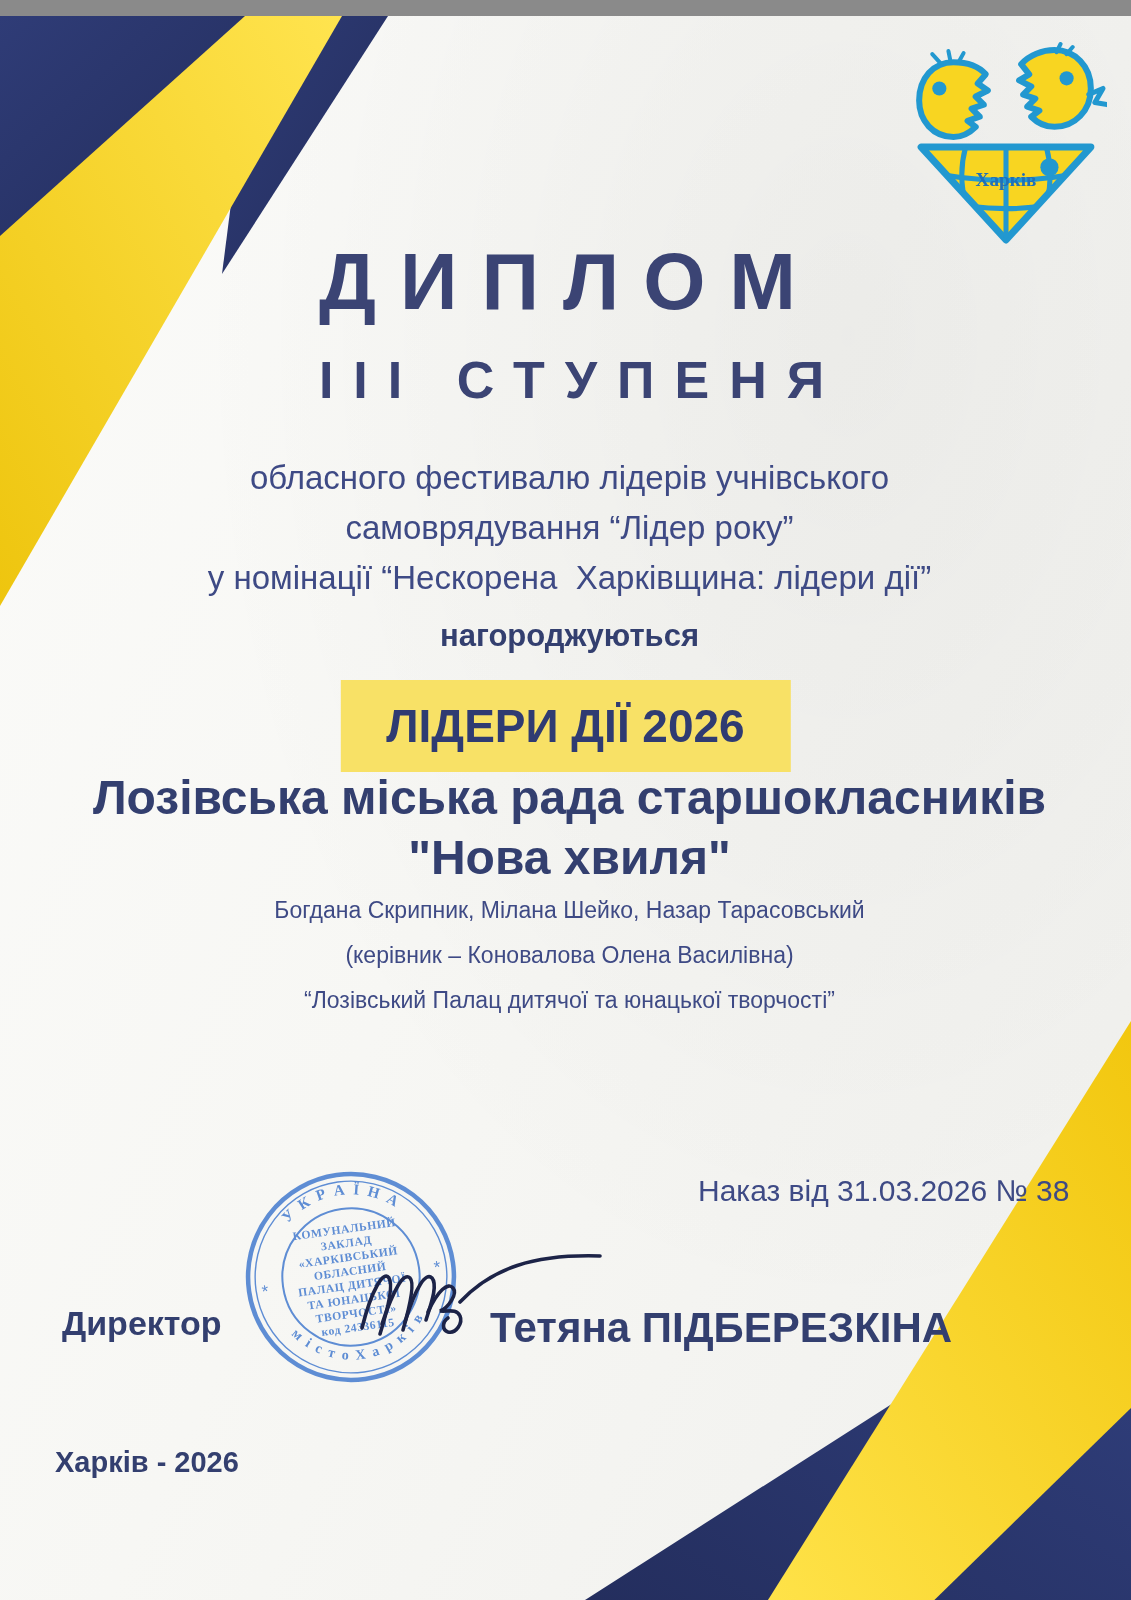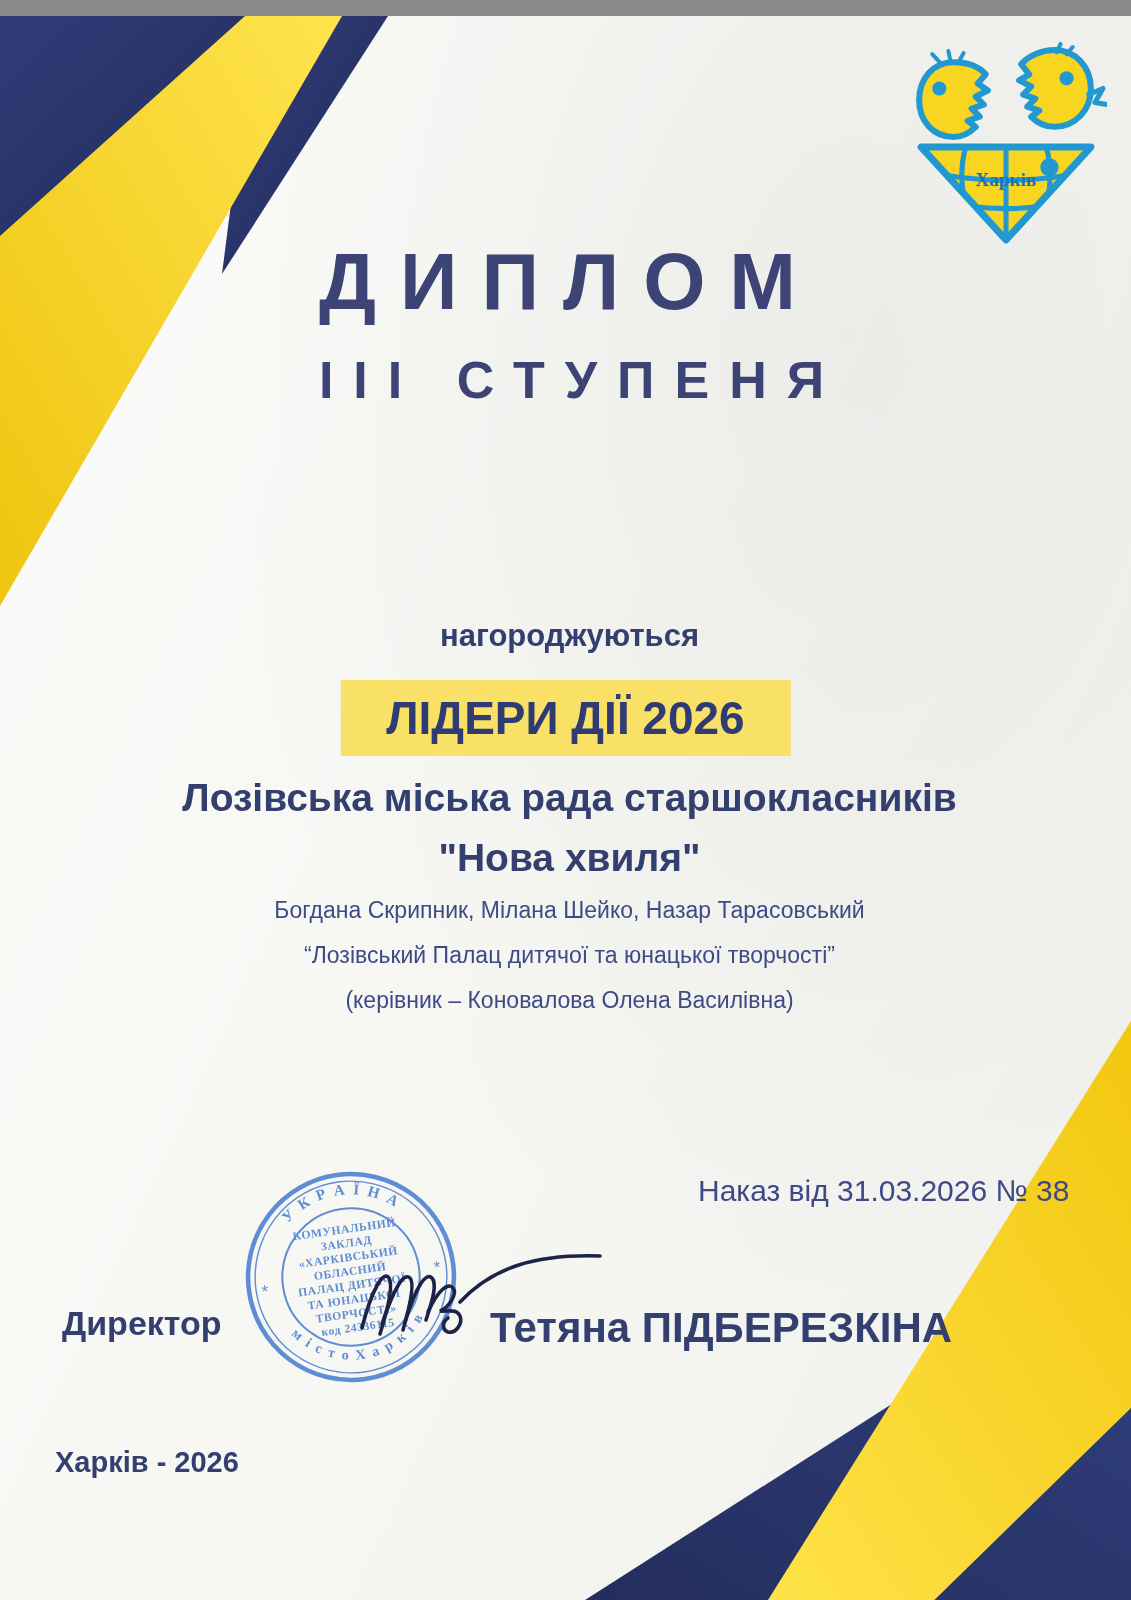--- a/index.html
+++ b/index.html
@@ -18,24 +18,24 @@
   .title{
     font-size:80px;font-weight:600;letter-spacing:24px;color:#3b4474;
   }
   .degree{
     font-size:52px;font-weight:600;letter-spacing:20px;color:#3b4474;
   }
   .festival{font-size:33px;line-height:50px;color:#3e4a85;}
   .awardverb{font-size:31px;font-weight:700;color:#333f6f;}
   .teambox{
     left:50%;transform:translateX(-50%);top:664px;
-    background:#f8e166;padding:0 46px;height:76px;line-height:76px;
+    background:#f8e166;padding:8px 46px;height:76px;line-height:76px;
     font-size:46px;font-weight:700;color:#2f3b72;white-space:pre;
   }
-  .recipient{font-size:39px;font-weight:700;color:#333f6f;line-height:60px;}
+  .recipient{font-size:48px;font-weight:700;color:#333f6f;line-height:60px;}
   .members{font-size:23px;line-height:45px;color:#3e4a85;}
   .order{font-size:30px;color:#3e4a85;}
   .sigrole{font-size:34px;font-weight:700;color:#333f6f;}
   .signame{font-size:42px;font-weight:700;color:#333f6f;}
   .footer{font-size:29px;font-weight:700;color:#333f6f;}
   .stamp-svg{opacity:.88;}
 </style>
 </head>
 <body>
 
@@ -101,34 +101,39 @@
         </g>
         <circle cx="143" cy="116" r="9" fill="#2298d0"></circle>
         <text x="100" y="135" text-anchor="middle" font-family="Liberation Serif, DejaVu Serif, serif" font-size="19" font-weight="700" fill="#2070b8">Харків</text>
       </g>
     </g>
   </svg>
 
   <div class="abs ctr title line" style="top:220px;">ДИПЛОМ</div>
   <div class="abs ctr degree line" style="top:334px;padding-left:24px;">ІІІ СТУПЕНЯ</div>
 
+  <div class="abs ctr festival" style="top:437px;">
+    <div class="line">обласного фестивалю лідерів учнівського</div>
+    <div class="line">самоврядування “Лідер року”</div>
+    <div class="line">у номінації “Нескорена  Харківщина: лідери дії”</div>
+  </div>
 
   <div class="abs ctr awardverb line" style="top:602px;">нагороджуються</div>
 
   <div class="abs teambox">ЛІДЕРИ ДІЇ 2026</div>
 
   <div class="abs ctr recipient" style="top:752px;">
     <div class="line">Лозівська міська рада старшокласників</div>
     <div class="line">"Нова хвиля"</div>
   </div>
 
   <div class="abs ctr members" style="top:872px;">
     <div class="line">Богдана Скрипник, Мілана Шейко, Назар Тарасовський</div>
+    <div class="line">(керівник – Коновалова Олена Василівна)</div>
     <div class="line">“Лозівський Палац дитячої та юнацької творчості”</div>
-    <div class="line">(керівник – Коновалова Олена Василівна)</div>
   </div>
 
   <div class="abs order line" style="left:698px;top:1158px;">Наказ від 31.03.2026 № 38</div>
 
   <svg class="abs stamp-svg" style="left:240px;top:1150px;width:222px;height:222px;" viewBox="0 0 220 220" xmlns="http://www.w3.org/2000/svg">
     <g transform="rotate(-8 110 110)" fill="#4a7fd0">
       <circle cx="110" cy="110" r="102" fill="none" stroke="#4a7fd0" stroke-width="4.5"></circle>
       <circle cx="110" cy="110" r="95" fill="none" stroke="#4a7fd0" stroke-width="1.4"></circle>
       <circle cx="110" cy="110" r="68" fill="none" stroke="#4a7fd0" stroke-width="2"></circle>
       <defs>

